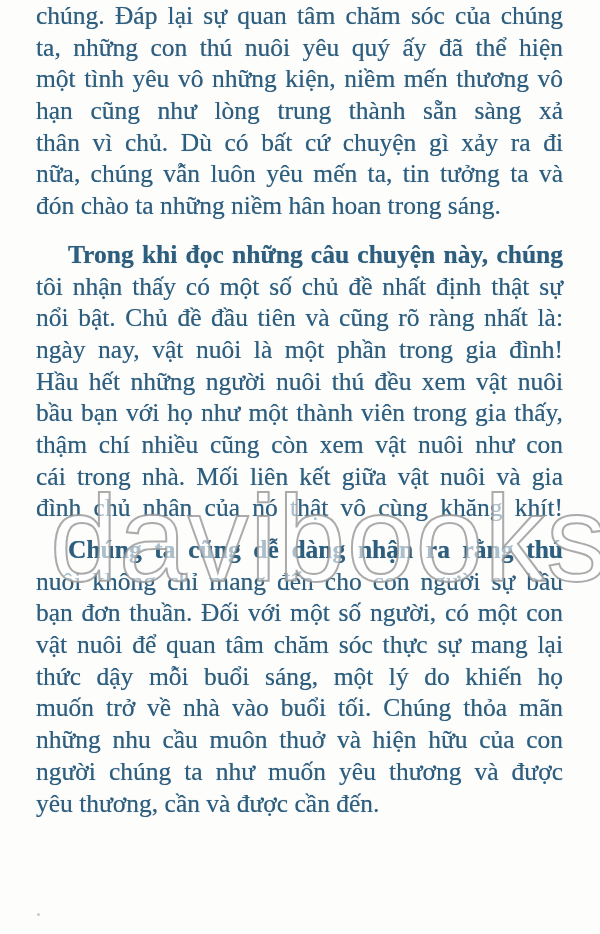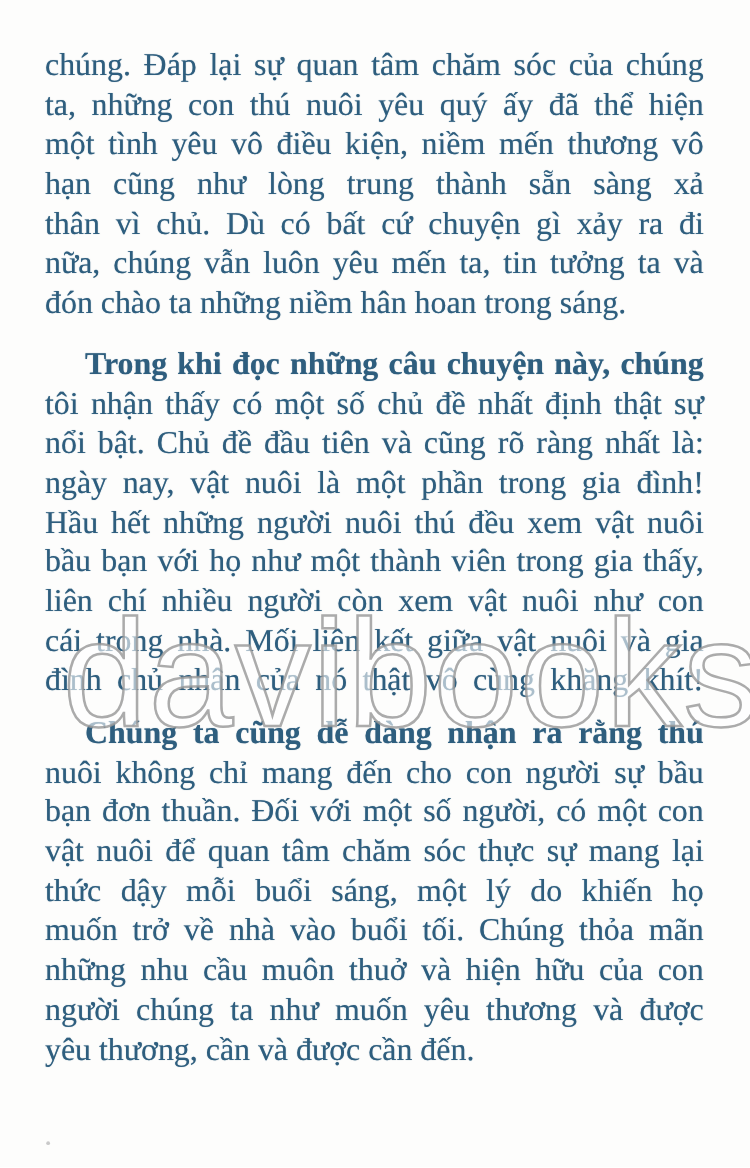--- a/index.html
+++ b/index.html
@@ -13,21 +13,20 @@
     height: 934px;
     background: #fdfdfc;
     overflow: hidden;
     font-family: "Liberation Serif", "DejaVu Serif", serif;
   }
   .textblock {
     position: absolute;
     top: 0;
     left: 36px;
     width: 527px;
-    padding-top: 36px;
     color: #2e5e7e;
     font-size: 25.5px;
     line-height: 31.7px;
     text-shadow: 0 0 0.7px rgba(46, 94, 126, 0.65);
   }
   .para { margin: 0; }
   .para-2 { margin-top: 17px; }
   .para-3 { margin-top: 10px; }
   .line {
     text-align: justify;
@@ -81,35 +80,35 @@
 </head>
 <body>
 
 <div class="page">
 
   <div class="textblock">
 
     <div class="para para-1">
       <div class="line">chúng. Đáp lại sự quan tâm chăm sóc của chúng</div>
       <div class="line">ta, những con thú nuôi yêu quý ấy đã thể hiện</div>
-      <div class="line">một tình yêu vô điều kiện, niềm mến thương vô</div>
+      <div class="line">một tình yêu vô những kiện, niềm mến thương vô</div>
       <div class="line">hạn cũng như lòng trung thành sẵn sàng xả</div>
       <div class="line">thân vì chủ. Dù có bất cứ chuyện gì xảy ra đi</div>
       <div class="line">nữa, chúng vẫn luôn yêu mến ta, tin tưởng ta và</div>
       <div class="line rag">đón chào ta những niềm hân hoan trong sáng.</div>
     </div>
 
     <div class="para para-2">
       <div class="line indent">Trong khi đọc những câu chuyện này, chúng</div>
       <div class="line">tôi nhận thấy có một số chủ đề nhất định thật sự</div>
       <div class="line">nổi bật. Chủ đề đầu tiên và cũng rõ ràng nhất là:</div>
       <div class="line">ngày nay, vật nuôi là một phần trong gia đình!</div>
       <div class="line">Hầu hết những người nuôi thú đều xem vật nuôi</div>
       <div class="line">bầu bạn với họ như một thành viên trong gia thấy,</div>
-      <div class="line">liên chí nhiều người còn xem vật nuôi như con</div>
+      <div class="line">thậm chí nhiều cũng còn xem vật nuôi như con</div>
       <div class="line">cái trong nhà. Mối liên kết giữa vật nuôi và gia</div>
       <div class="line">đình chủ nhân của nó thật vô cùng khăng khít!</div>
     </div>
 
     <div class="para para-3">
       <div class="line indent">Chúng ta cũng dễ dàng nhận ra rằng thú</div>
       <div class="line">nuôi không chỉ mang đến cho con người sự bầu</div>
       <div class="line">bạn đơn thuần. Đối với một số người, có một con</div>
       <div class="line">vật nuôi để quan tâm chăm sóc thực sự mang lại</div>
       <div class="line">thức dậy mỗi buổi sáng, một lý do khiến họ</div>

